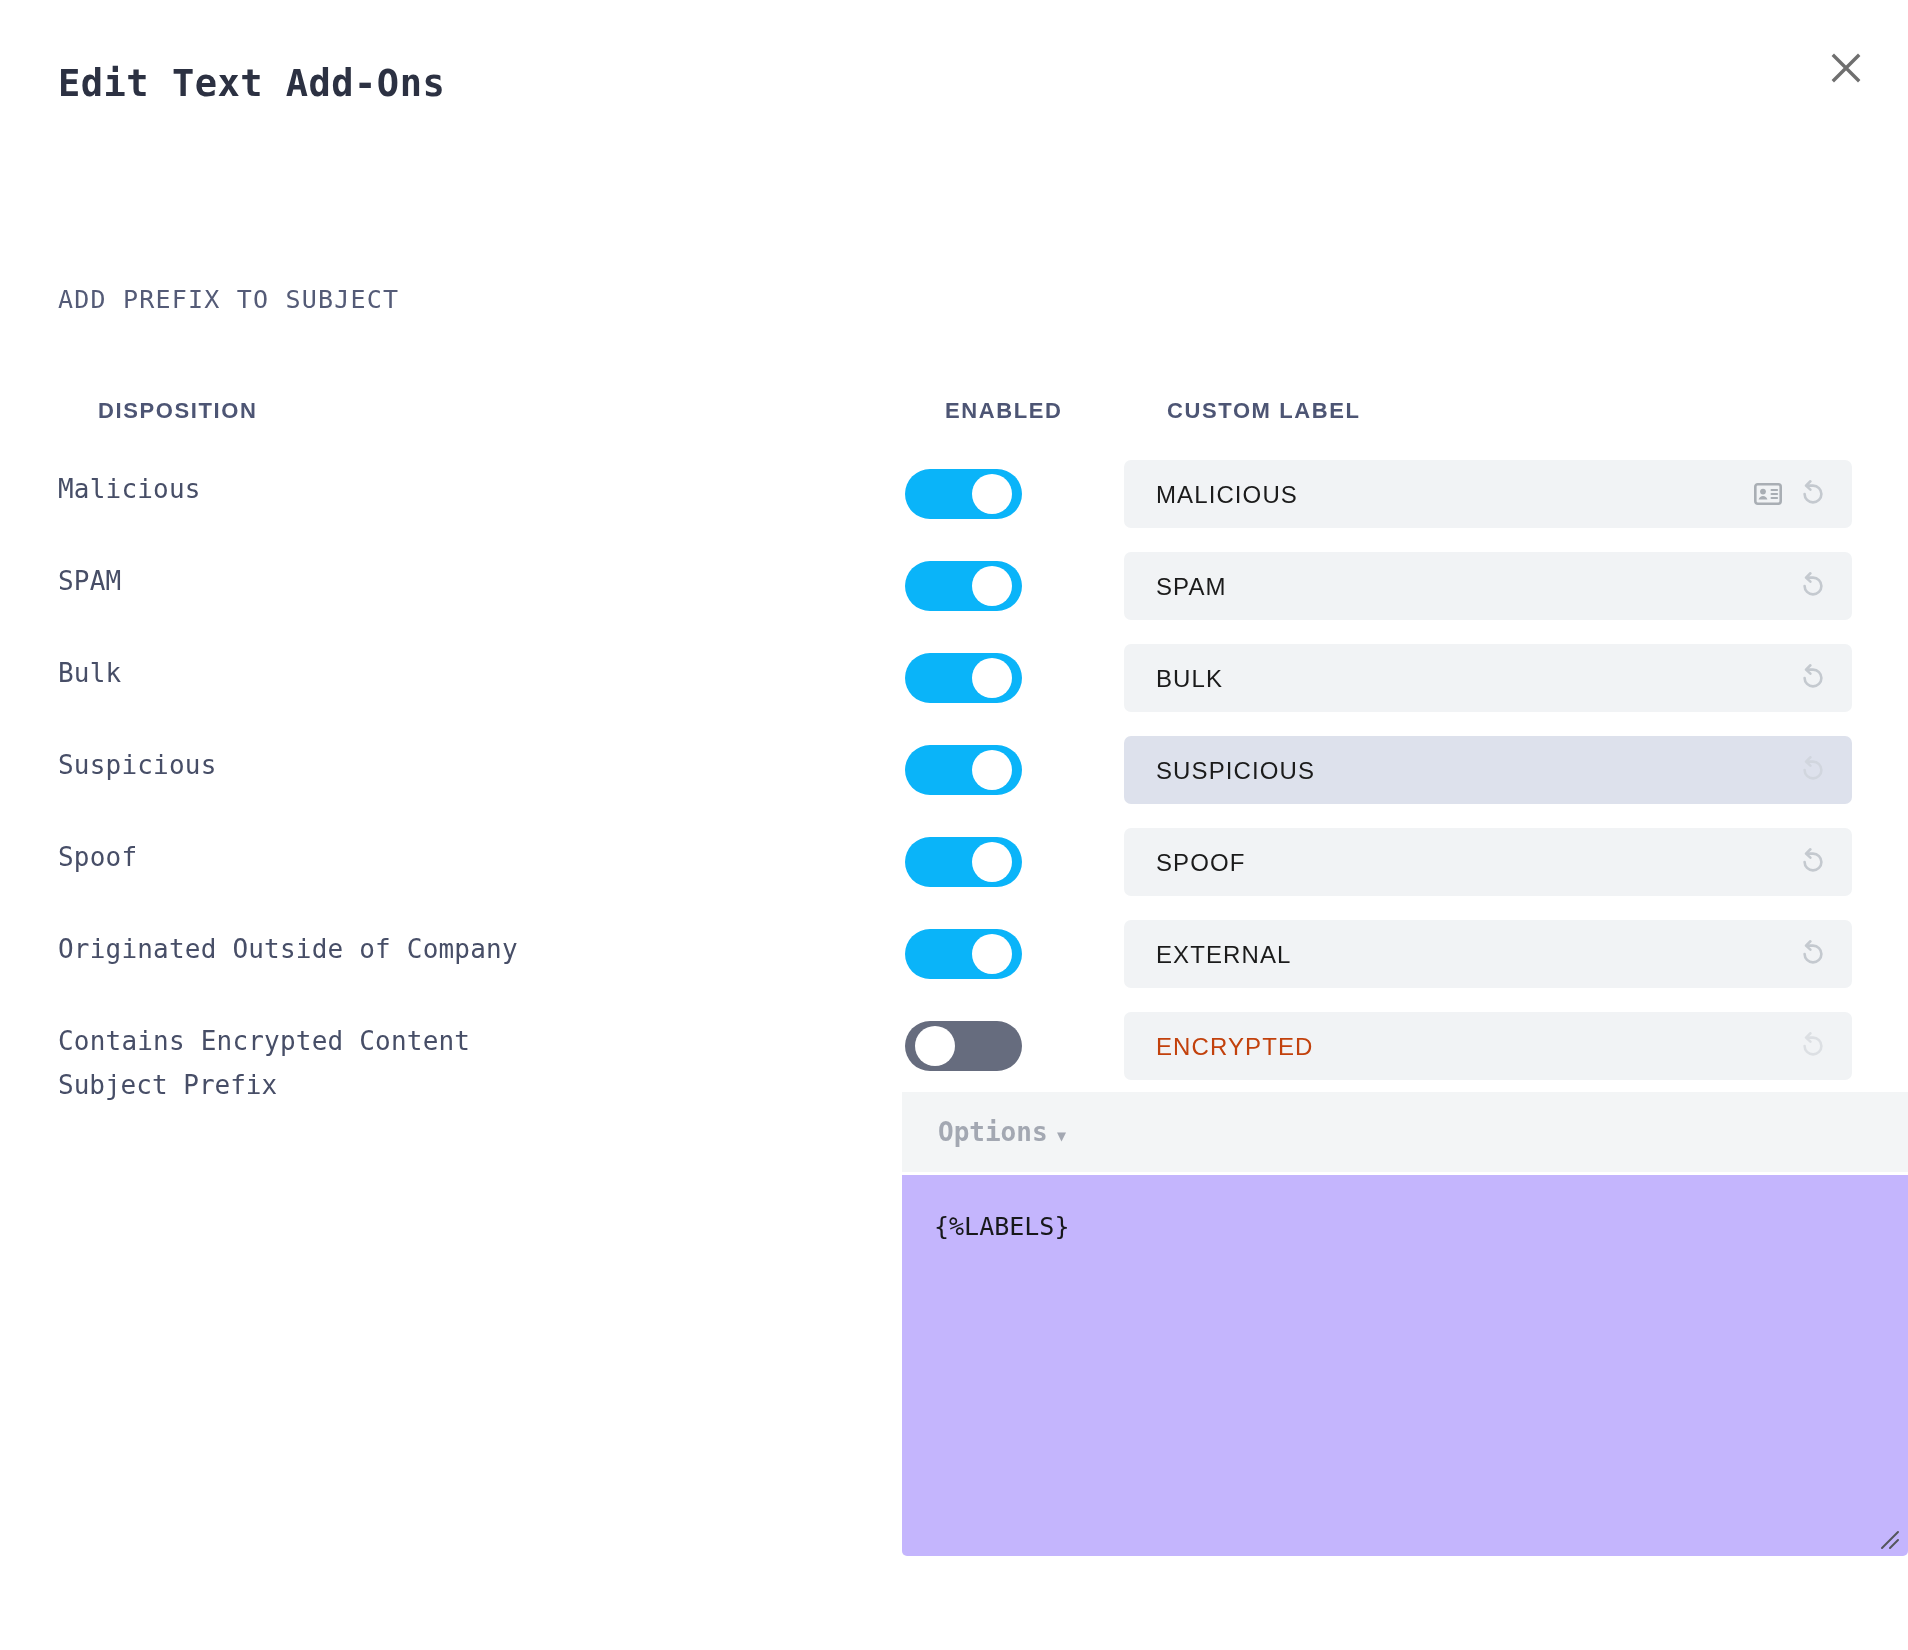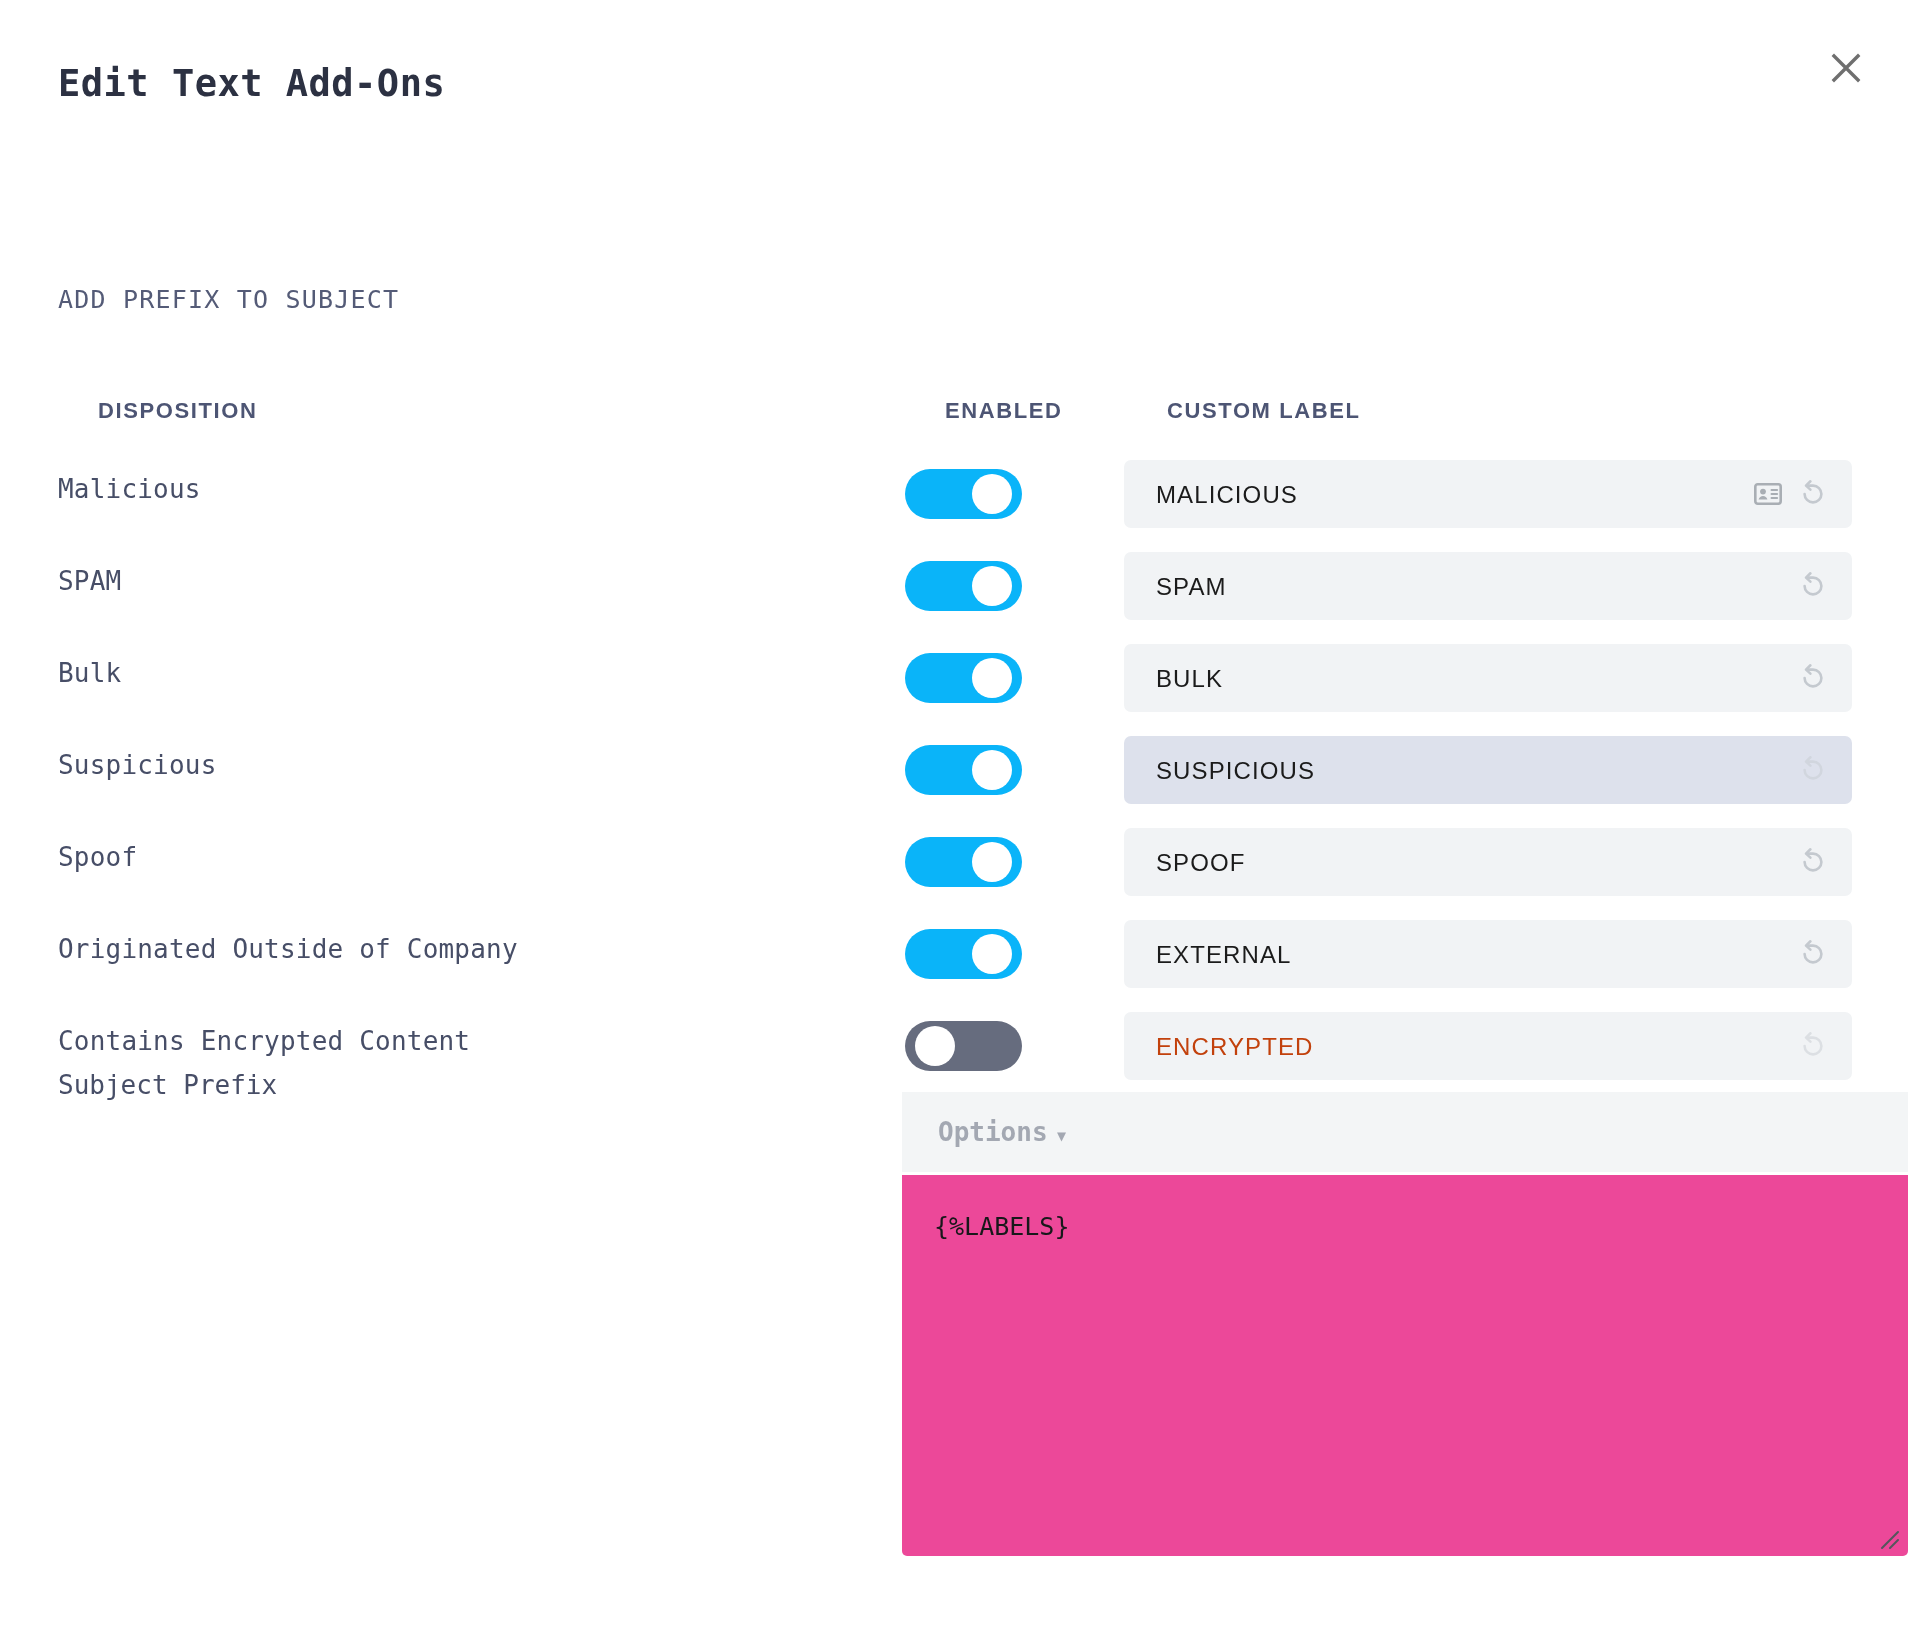--- a/index.html
+++ b/index.html
@@ -213,21 +213,21 @@
     color: #a3a8b2;
     line-height: 1;
   }
 
   .editor-area {
     position: absolute;
     left: 902px;
     top: 1175px;
     width: 1006px;
     height: 381px;
-    background: #ec4899;
+    background: #c4b5fd;
     border-bottom-left-radius: 5px;
     border-bottom-right-radius: 5px;
     cursor: text;
     padding-left: 12px;
   }
   .editor-content {
     position: absolute;
     left: 32px;
     top: 37px;
     font-family: "DejaVu Sans Mono", "Liberation Mono", monospace;

